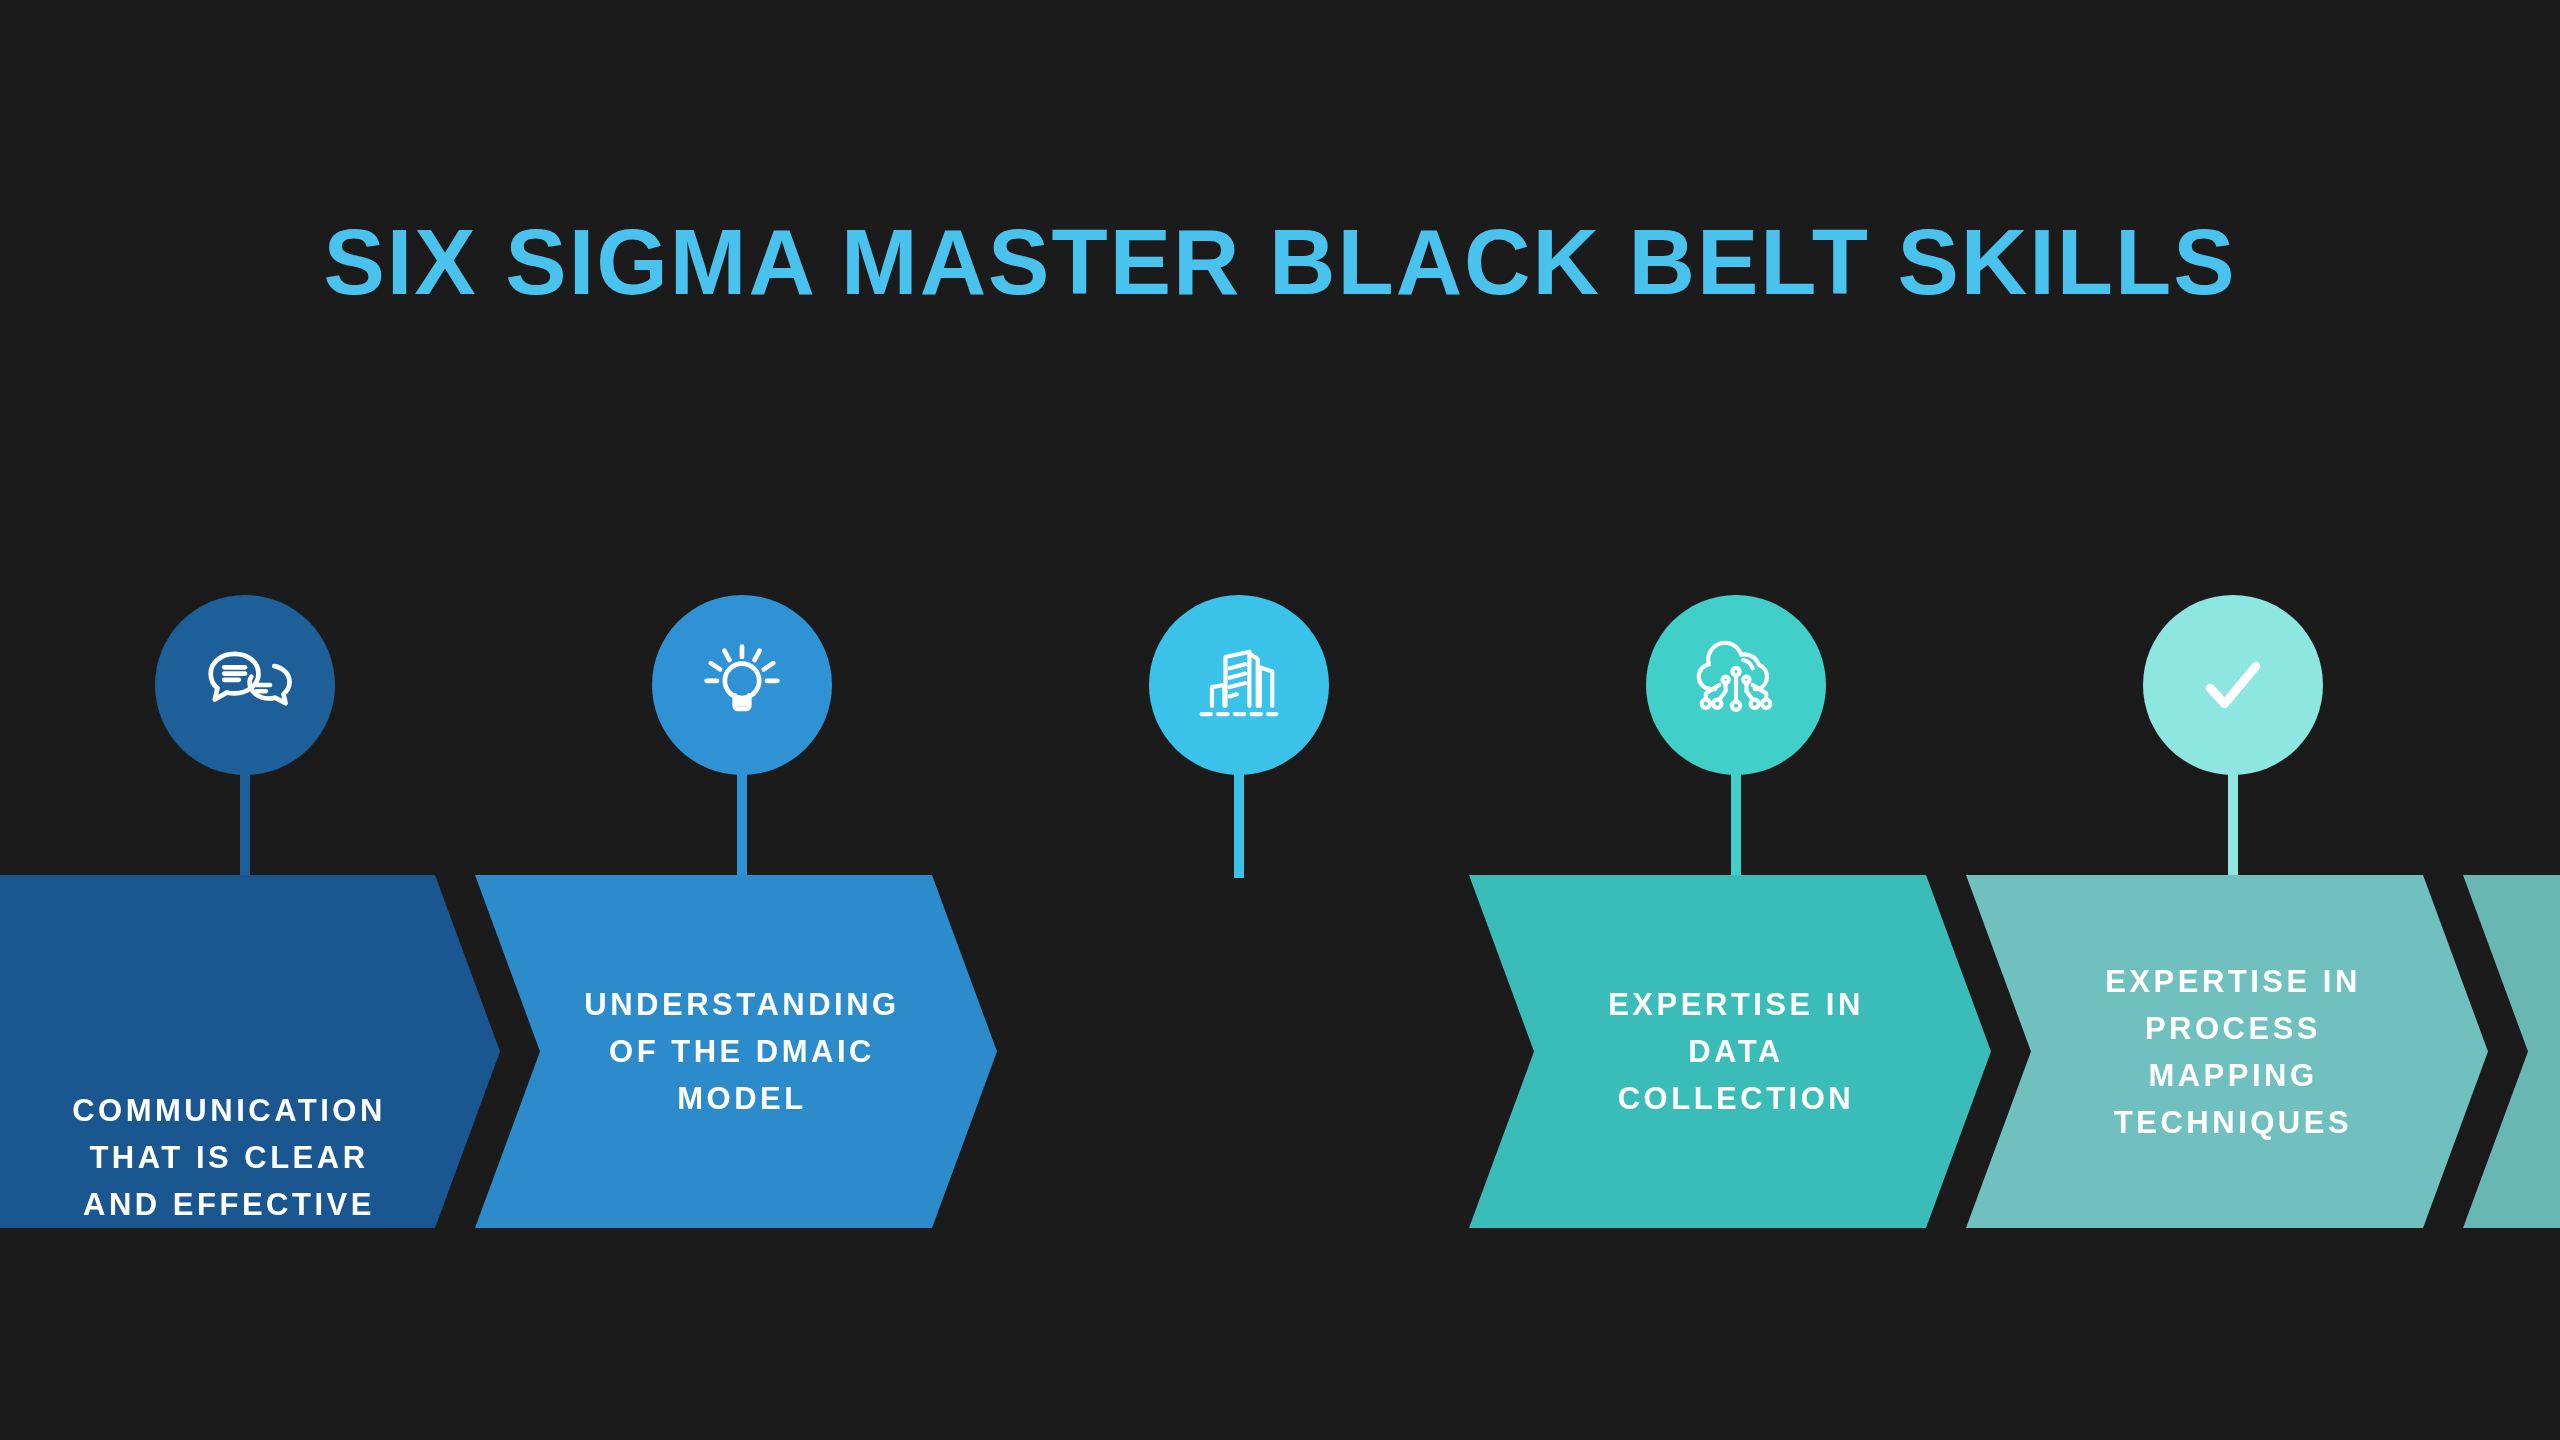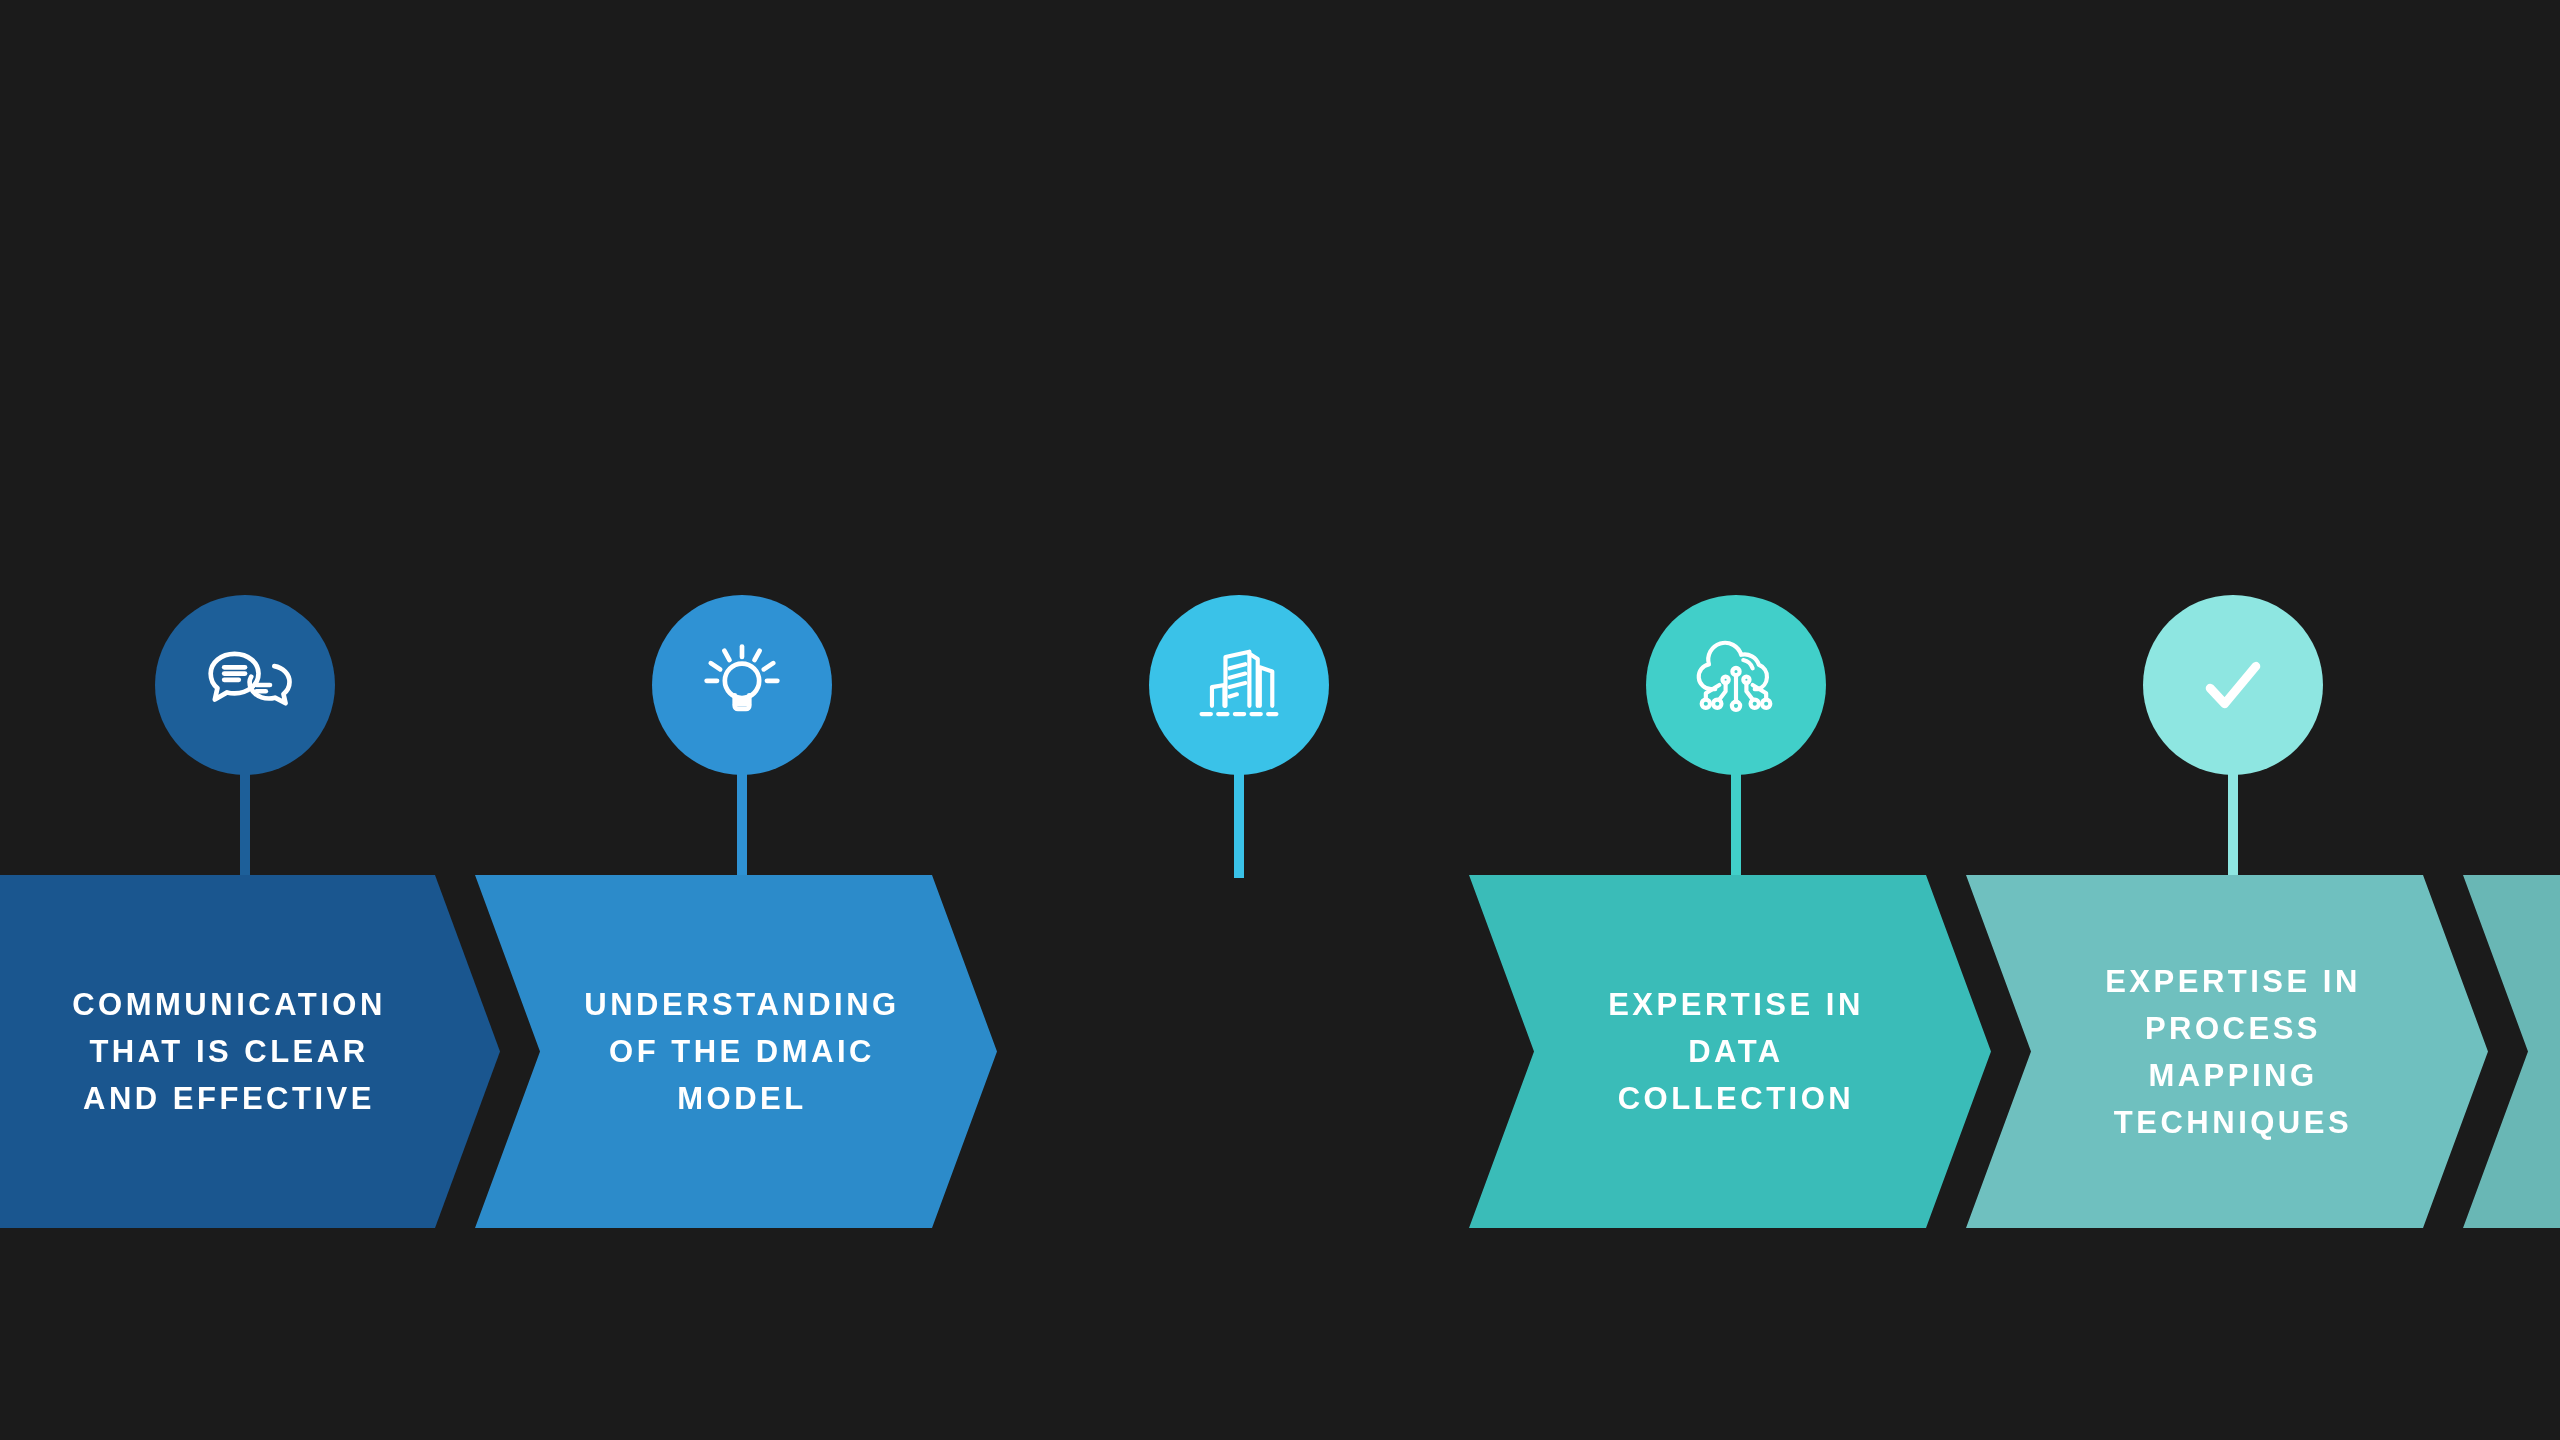--- a/index.html
+++ b/index.html
@@ -30,20 +30,21 @@
   .chevron{
     position:absolute;top:875px;left:var(--al);width:var(--aw);height:353px;
     background:var(--chev);
     clip-path:polygon(0 0, calc(100% - 65px) 0, 100% 50%, calc(100% - 65px) 100%, 0 100%, 65px 50%);
     display:flex;align-items:center;justify-content:center;
     padding:0 72px 0 84px;box-sizing:border-box;
   }
   .chevron.first{
     clip-path:polygon(0 0, calc(100% - 65px) 0, 100% 50%, calc(100% - 65px) 100%, 0 100%);
     padding:0 78px 0 36px;
+    align-items:flex-end;
   }
   .chevron-label{
     color:var(--text-color,#ffffff);
     font-size:31px;font-weight:bold;letter-spacing:3.5px;
     line-height:47px;text-align:center;white-space:pre-line;
   }
   .chevron-partial{
     position:absolute;top:875px;left:2463px;width:97px;height:353px;
     background:var(--chev);
     clip-path:polygon(0 0, 100% 0, 100% 100%, 0 100%, 65px 50%);
@@ -53,20 +54,21 @@
   .s2{--cx:742px;  --al:475px;  --aw:522px;}
   .s3{--cx:1239px; --al:972px;  --aw:522px;}
   .s4{--cx:1736px; --al:1469px; --aw:522px;}
   .s5{--cx:2233px; --al:1966px; --aw:522px;}
 </style>
 </head>
 <body>
 
 <div class="canvas" style="--bg: #1b1b1b; --title-color: #4ac2ee; --text-color: #ffffff;">
 
+  <div class="title">SIX SIGMA MASTER BLACK BELT SKILLS</div>
 
   <div class="step s1" style="--chev: #1a568f; --circ: #1d5f99;">
     <div class="circle">
       <span>
         <svg viewBox="0 0 100 100" fill="none" stroke="#fff" stroke-width="4.5" stroke-linecap="round" stroke-linejoin="round">
           <path d="M40 20c13 0 23 8.5 23 19s-10 19-23 19c-2.5 0-5-.3-7.2-.9L21 64l2.5-11C19 49.5 17 44.5 17 39c0-10.5 10-19 23-19Z"></path>
           <line x1="30" y1="33" x2="50" y2="33"></line>
           <line x1="30" y1="39" x2="50" y2="39"></line>
           <line x1="30" y1="45" x2="44" y2="45"></line>
           <path d="M56 42c-1 1.8-1.6 3.2-1.6 5.2 0 8.8 8.3 15.8 18.6 15.8 2 0 4-.3 5.8-.8L89 67.5l-2-8.8c3.6-2.9 5.8-7 5.8-11.5 0-7.6-6.3-14-14.6-15.4"></path>

